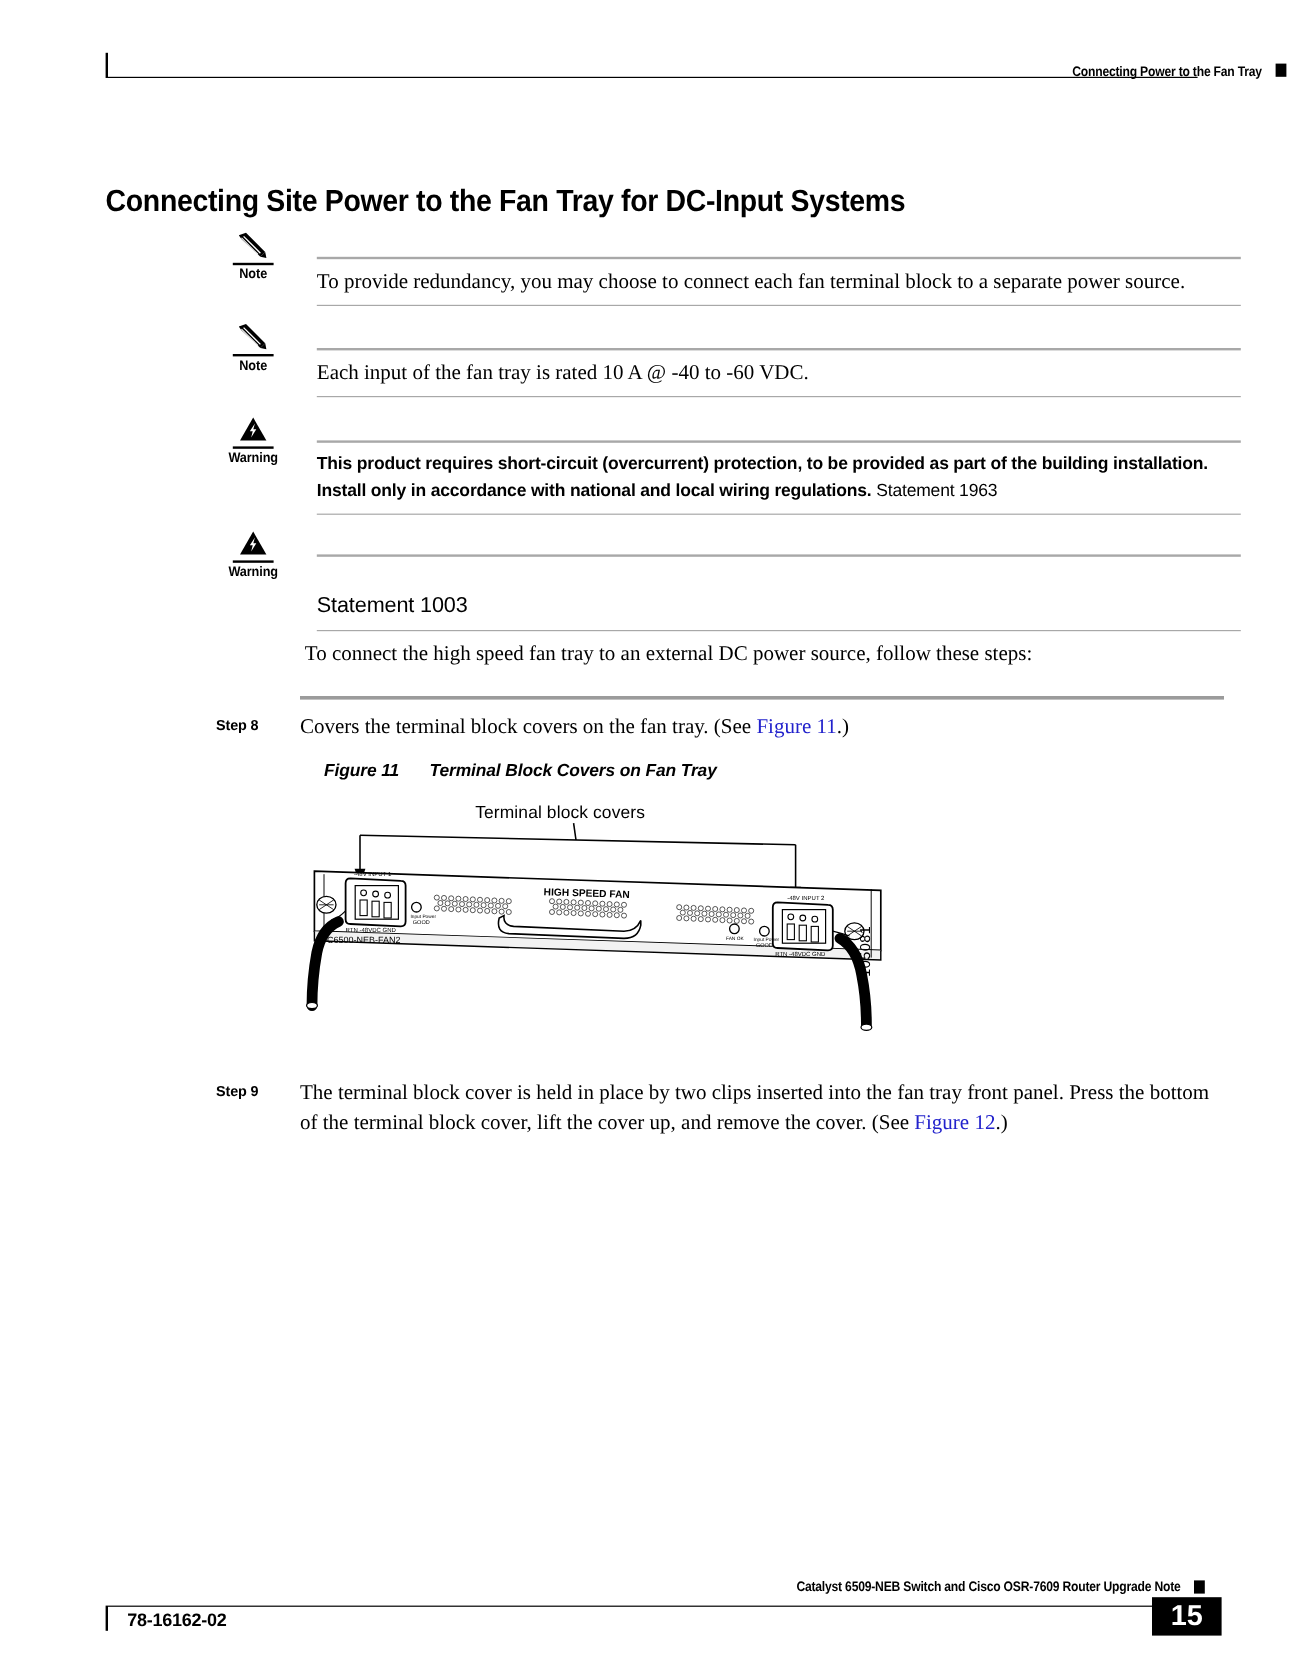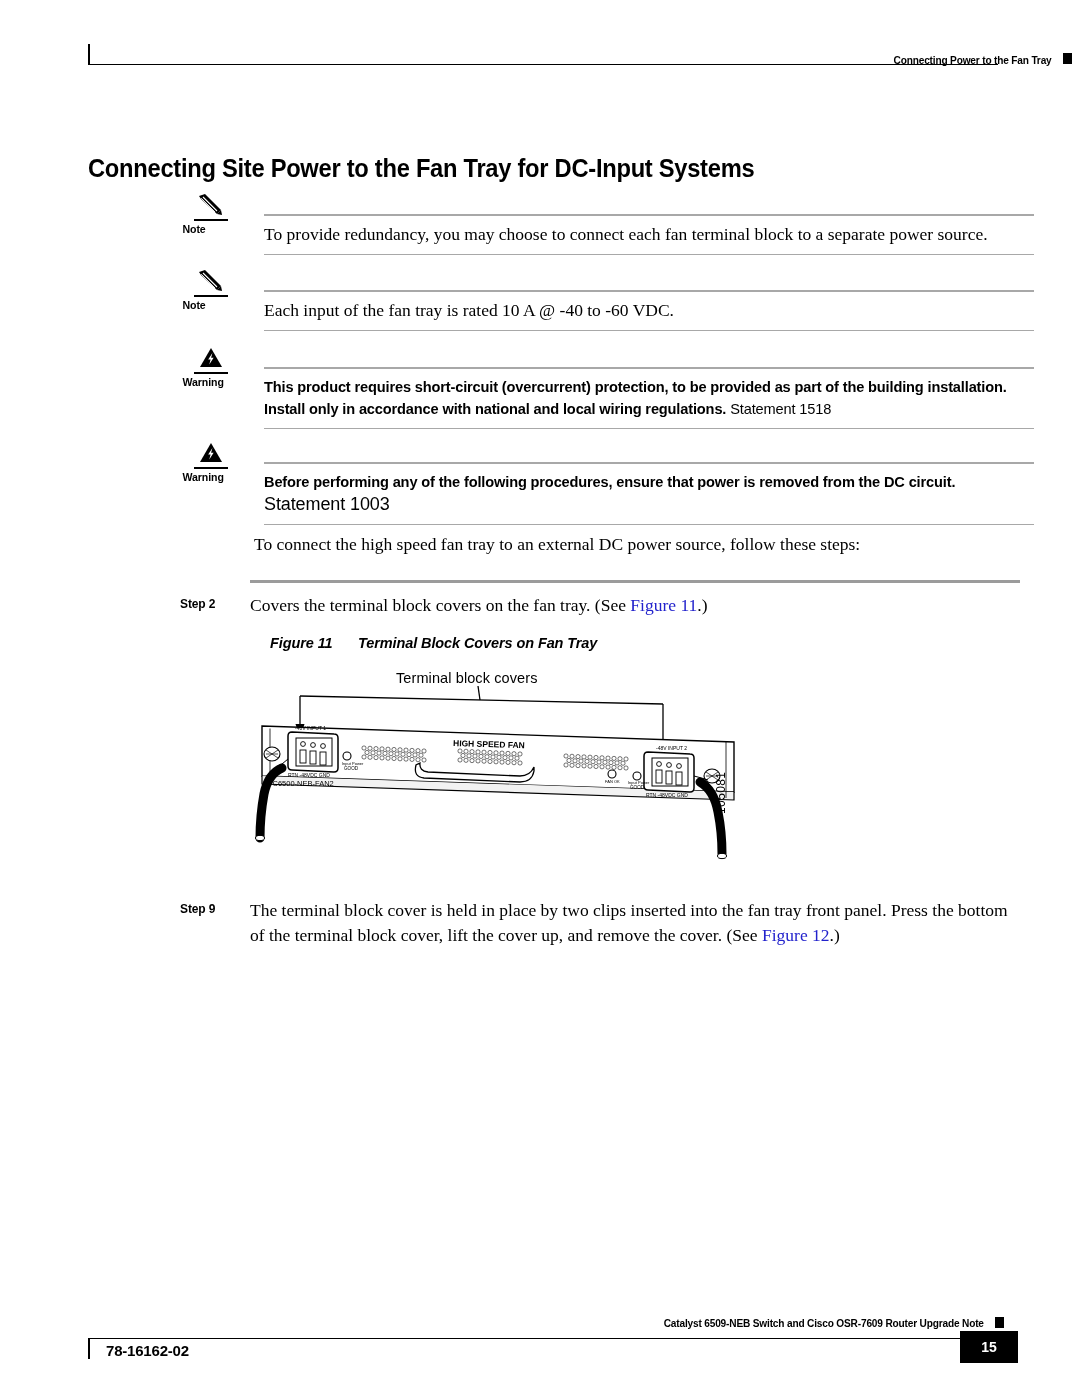--- a/index.html
+++ b/index.html
@@ -79,21 +79,21 @@
   .admon {
     position: absolute;
     left: 180px;
     width: 840px;
   }
   .admon-icon-wrap {
     position: absolute;
     left: 0;
     top: 0;
     width: 62px;
-    text-align: left;
+    text-align: center;
   }
   .admon-icon {
     display: block;
     margin: 0 auto;
     height: 26px;
   }
   .admon-underline {
     width: 34px;
     height: 2px;
     background: #000;
@@ -291,21 +291,21 @@
   }
   .page-number-box {
     position: absolute;
     right: 0;
     top: 11px;
     width: 58px;
     height: 32px;
     background: #000;
     color: #fff;
     font-family: "Liberation Sans", sans-serif;
-    font-size: 14px;
+    font-size: 24px;
     font-weight: bold;
     display: flex;
     align-items: center;
     justify-content: center;
   }
 </style>
 </head>
 <body>
 
 <div class="page-header">
@@ -357,49 +357,49 @@
   <div class="admon-icon-wrap">
     <svg class="admon-icon" width="26" height="24" viewBox="0 0 26 24">
       <polygon points="13,2 24,21 2,21" fill="#000"></polygon>
       <polygon points="14.4,7 10.2,13.4 12.6,13.4 11.3,18.6 15.6,11.8 13.1,11.8" fill="#fff"></polygon>
     </svg>
     <div class="admon-underline"></div>
     <span class="admon-label">Warning</span>
   </div>
   <div class="admon-body">
     <div class="admon-rule"></div>
-    <div class="admon-text warn"><span>This product requires short-circuit (overcurrent) protection, to be provided as part of the building installation. Install only in accordance with national and local wiring regulations.</span> <span class="stmt">Statement 1518</span></div>
+    <div class="admon-text warn"><span>This product requires short-circuit (overcurrent) protection, to be provided as part of the building installation. Install only in accordance with national and local wiring regulations.</span> <span class="stmt">Statement 1963</span></div>
     <div class="admon-rule"></div>
   </div>
 </div>
 
 <div class="admon" style="top:440px;">
   <div class="admon-icon-wrap">
     <svg class="admon-icon" width="26" height="24" viewBox="0 0 26 24">
       <polygon points="13,2 24,21 2,21" fill="#000"></polygon>
       <polygon points="14.4,7 10.2,13.4 12.6,13.4 11.3,18.6 15.6,11.8 13.1,11.8" fill="#fff"></polygon>
     </svg>
     <div class="admon-underline"></div>
     <span class="admon-label">Warning</span>
   </div>
   <div class="admon-body">
     <div class="admon-rule"></div>
     <div class="admon-text warn">
-      <span>Before performing any of the following procedures, ensure that power is removed from the DC circuit.</span><br>
+      <br>
       <span class="stmt-line">Statement 1003</span>
     </div>
     <div class="admon-rule"></div>
   </div>
 </div>
 
 <div class="intro-para">To connect the high speed fan tray to an external DC power source, follow these steps:</div>
 
 <div class="step" style="top:580px;">
   <div class="step-rule"></div>
-  <div class="step-label">Step 2</div>
+  <div class="step-label">Step 8</div>
   <div class="step-body"><span>Covers the terminal block covers on the fan tray. (See </span><span class="xref">Figure 11</span><span>.)</span></div>
 </div>
 
 <div class="figure-caption">
   <span class="fig-num">Figure 11</span><span>Terminal Block Covers on Fan Tray</span>
 </div>
 
 <div class="figure-area">
   <div class="callout-label">Terminal block covers</div>
 

